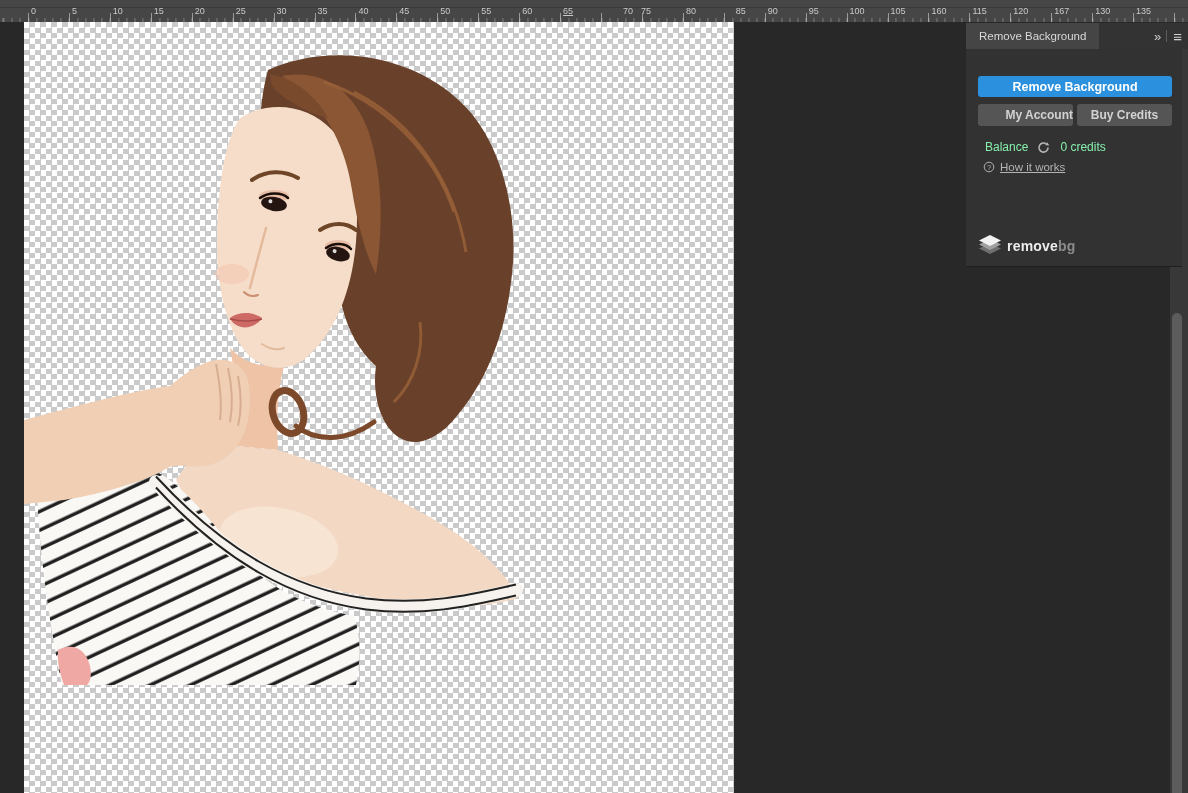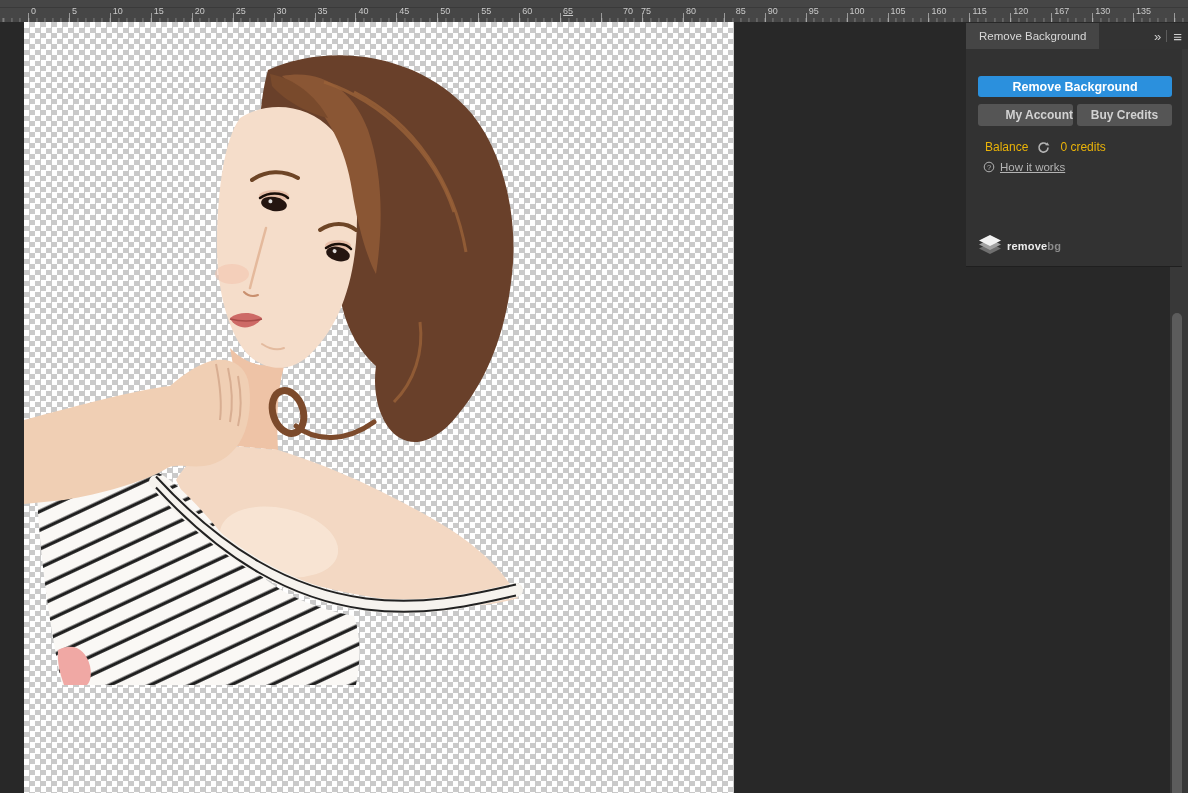--- a/index.html
+++ b/index.html
@@ -37,27 +37,27 @@
   .tab-icons .menu { font-size:15px; cursor:default; }
   .panel-body { position:relative; width:216px; height:218px; background:#323232; border-bottom:1px solid #1f1f1f; }
 
   .btn-primary { position:absolute; left:12px; top:27px; width:194px; height:21px; background:#2b90dd; border:none; border-radius:3px;
       color:#ffffff; font-weight:bold; font-size:12.5px; font-family:inherit; cursor:pointer; }
   .btn-gray { position:absolute; top:55px; height:22px; width:95px; background:#555555; border:none; border-radius:3px;
       color:#d2d2d2; font-weight:bold; font-size:12px; font-family:inherit; cursor:pointer; }
   .btn-account { left:12px;text-align:right; }
   .btn-buy { left:111px; }
 
-  .balance-row { position:absolute; left:19px; top:91px; display:flex; align-items:center; font-size:12px; color:#eab308; }
+  .balance-row { position:absolute; left:19px; top:91px; display:flex; align-items:center; font-size:12px; color:#86efac; }
   .balance-row .refresh { margin-left:9px; margin-right:10px; cursor:pointer; }
   .help-row { position:absolute; left:17px; top:112px; display:flex; align-items:center; font-size:11.5px; color:#b3b3b3; }
   .help-row .hlink { margin-left:5px; text-decoration:underline; color:#b3b3b3; cursor:pointer; }
 
   .logo-row { position:absolute; left:12px; top:186px; display:flex; align-items:center; }
-  .logo-row .wordmark { margin-left:5px; font-size:11px; font-weight:bold; color:#ededed; letter-spacing:.2px; }
+  .logo-row .wordmark { margin-left:5px; font-size:14px; font-weight:bold; color:#ededed; letter-spacing:.2px; }
   .logo-row .wordmark .bg { color:#8b8b8b; }
 </style>
 </head>
 <body>
 
 <div class="pasteboard"></div>
 
 <div class="doc-canvas" title="">
   <svg width="710" height="771" viewBox="0 0 710 771" aria-hidden="true">
     <defs>

